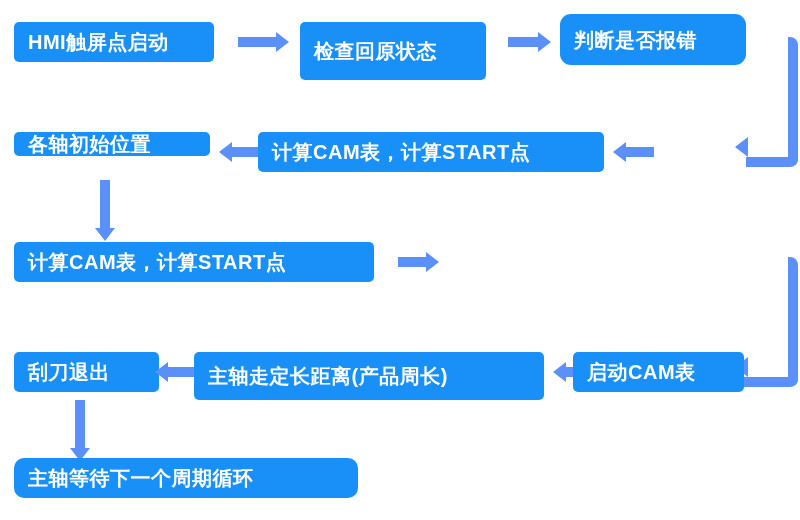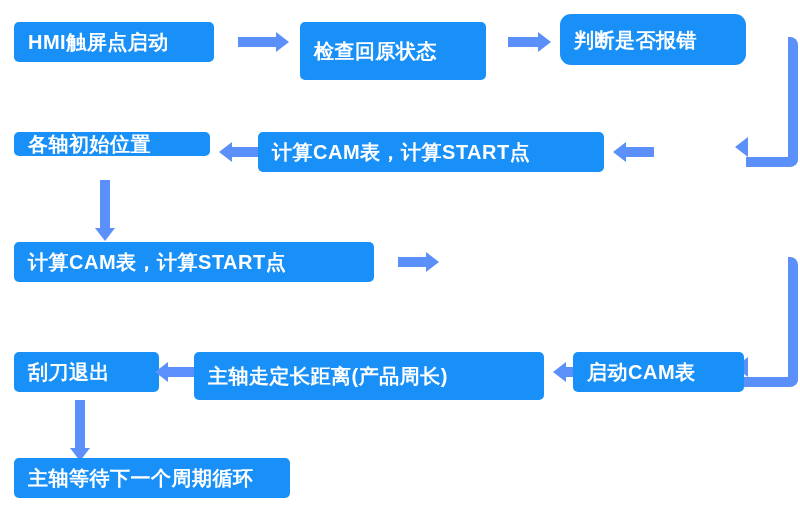--- a/index.html
+++ b/index.html
@@ -141,17 +141,17 @@
   </div>
 
   <div class="arrow-h left" style="left:566px; top:367px; width:28px;"></div>
 
   <div class="node" style="left:573px; top:352px; width:171px; height:40px;">
     <span>启动CAM表</span>
   </div>
 
   <div class="arrow-v down" style="left:75px; top:400px; height:48px;"></div>
 
-  <div class="node" style="left:14px; top:458px; width:276px; height:40px;">
+  <div class="node" style="left:14px; top:458px; width:344px; height:40px;border-radius:10px;">
     <span>主轴等待下一个周期循环</span>
   </div>
 
 </div>
 
 </body></html>

